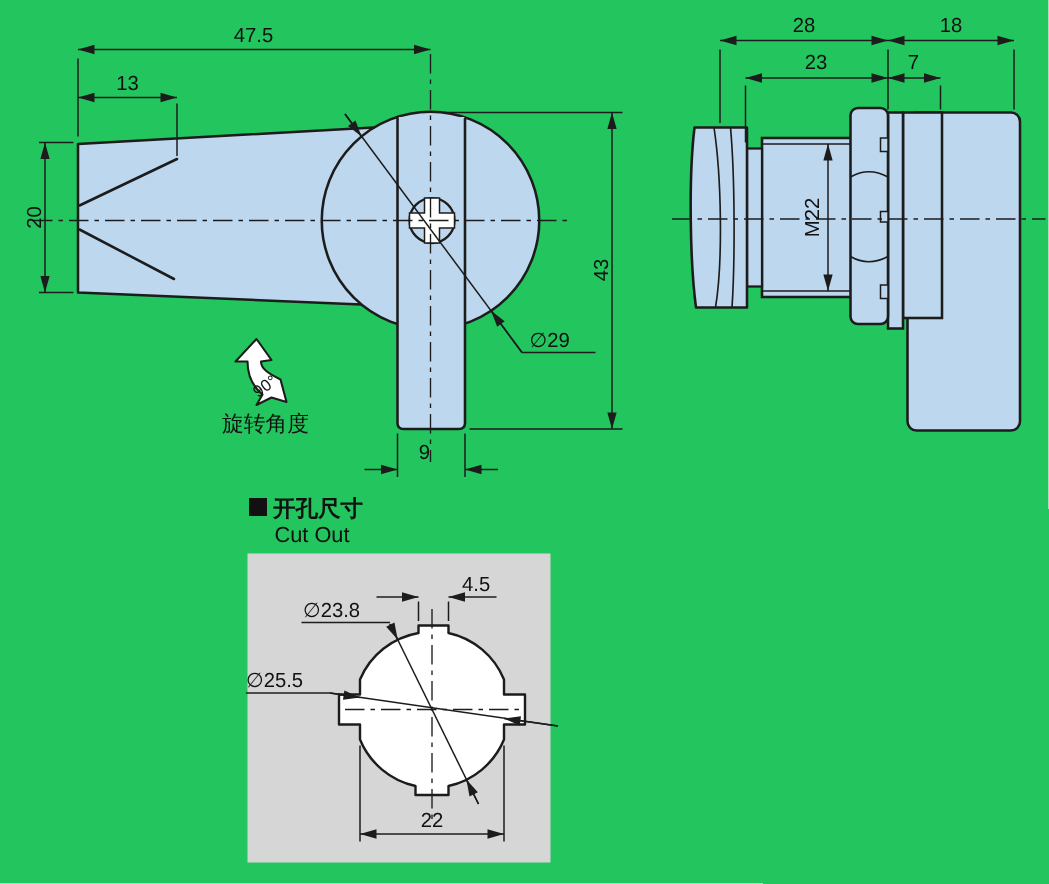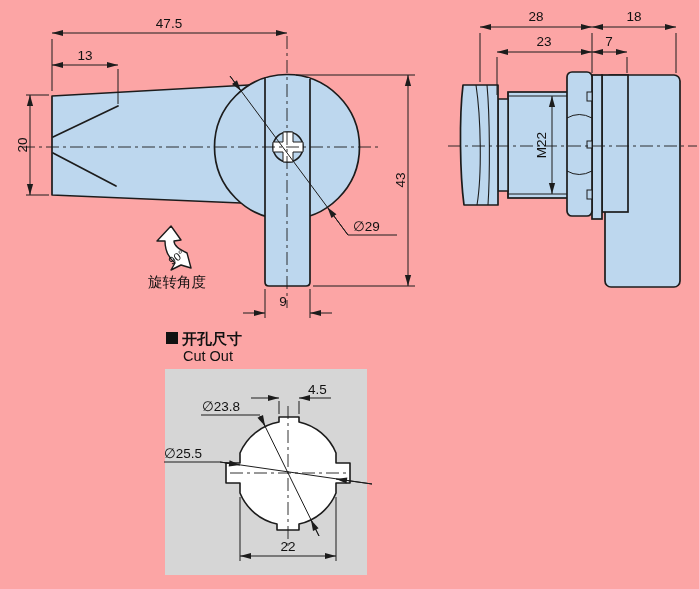--- a/index.html
+++ b/index.html
@@ -1,16 +1,16 @@
 <!DOCTYPE html>
 <html><head>
 <meta charset="utf-8">
 <style>
   html,body{margin:0;padding:0;background:#ffffff;}
-  .stage{width:699px;height:589px;position:relative;background:#fca5a5;overflow:hidden;}
+  .stage{width:699px;height:589px;position:relative;background:#22c55e;overflow:hidden;}
   svg{display:block;}
   .ol{stroke:#1c1c1c;stroke-width:1.7;fill:none;stroke-linecap:round;stroke-linejoin:round;}
   .thin{stroke:#1c1c1c;stroke-width:1.1;fill:none;}
   .dl{stroke:#1c1c1c;stroke-width:1;fill:none;}
   .cl{stroke:#1c1c1c;stroke-width:0.9;fill:none;stroke-dasharray:13 4 3 4;}
   .dim{font-family:"Liberation Sans","DejaVu Sans",sans-serif;font-size:13.5px;fill:#111;}
   .dim-mid{text-anchor:middle;}
   .cn{font-family:"DejaVu Sans","Liberation Sans",sans-serif;font-size:15px;font-weight:600;fill:#111;}
   .en{font-family:"Liberation Sans","DejaVu Sans",sans-serif;font-size:14.5px;fill:#111;}
   .small{font-size:11px;}

